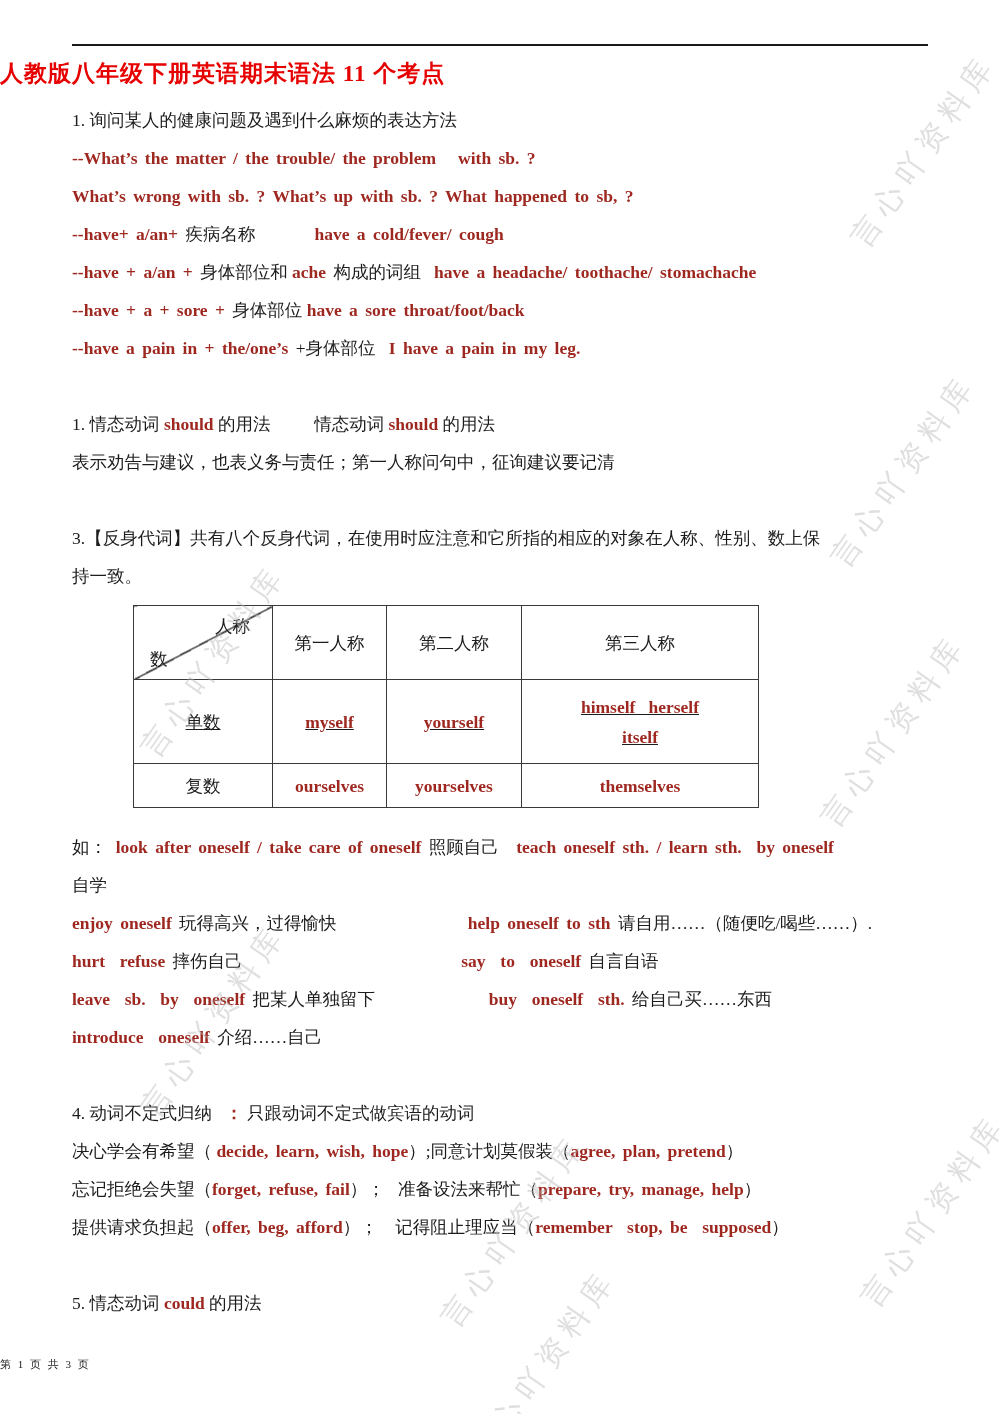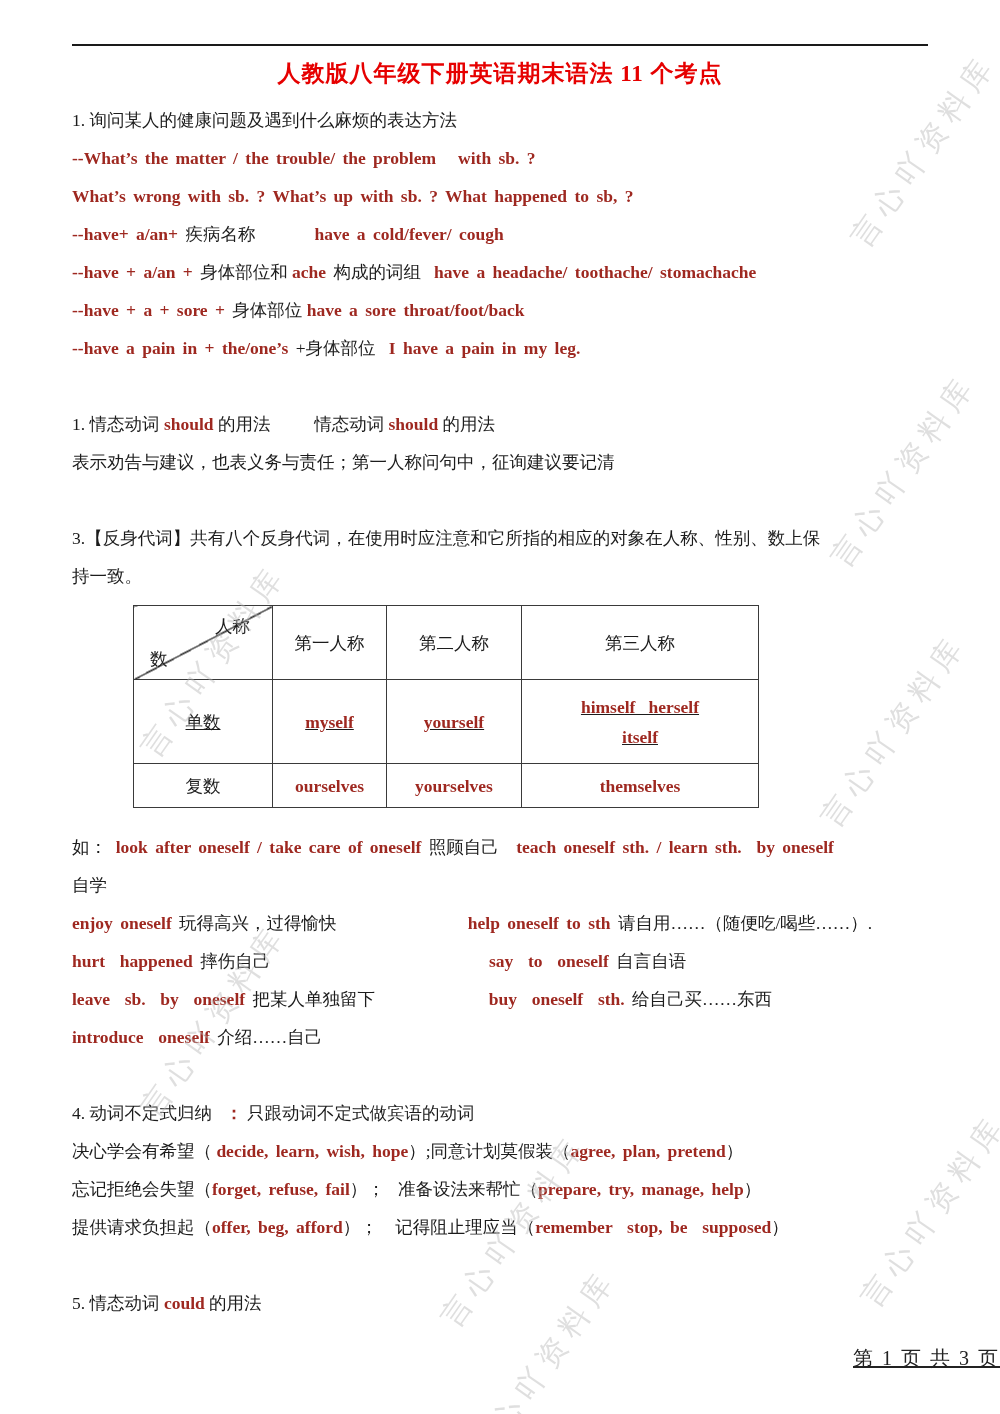--- a/index.html
+++ b/index.html
@@ -8,21 +8,21 @@
     width:1000px;height:1414px;
     background:#fff;
     font-family:"Liberation Serif","DejaVu Serif",serif;
     color:#1c1c1c;
     overflow:hidden;
   }
   .toprule{
     position:absolute;left:72px;right:72px;top:44px;height:2px;background:#1a1a1a;
   }
   .title{
-    margin:0;padding-top:58px;text-align:center;
+    margin:0;padding-top:58px;text-align:left;
     font-size:23px;font-weight:bold;
     color:var(--title-color,#e60000);
     letter-spacing:1px;
   }
   .doc{
     padding:12px 72px 0 72px;
     font-size:17.5px;
   }
   .line{
     line-height:38px;
@@ -66,23 +66,22 @@
   .corner .ctop{position:absolute;top:8px;right:22px;}
   .corner .cbot{position:absolute;bottom:8px;left:16px;}
   .en-cell{
     color:var(--en-color,#9e2820);
     font-weight:bold;
     white-space:pre-wrap;
     line-height:30px;
   }
   .footer{
     position:absolute;left:0;right:0;bottom:42px;
-    text-align:right;font-size:20px;color:#222;
+    text-align:left;font-size:11px;color:#222;
     letter-spacing:2px;
-    text-decoration:underline;
   }
   .wm{
     position:absolute;
     color:rgba(185,185,185,0.45);
     font-size:30px;
     letter-spacing:8px;
     transform:rotate(-55deg);
     transform-origin:center;
     white-space:nowrap;
     pointer-events:none;
@@ -139,21 +138,21 @@
             <td class="c0">复数</td>
             <td class="en-cell c1">ourselves</td>
             <td class="en-cell c2">yourselves</td>
             <td class="en-cell c3">themselves</td>
           </tr>
         </tbody>
       </table>
       <div class="line"><span class="normal">如：  </span><span class="en">look after oneself / take care of oneself </span><span class="normal">照顾自己    </span><span class="en">teach oneself sth. / learn sth.  by oneself</span></div>
       <div class="line"><span class="normal">自学</span></div>
       <div class="line"><span class="en">enjoy oneself </span><span class="normal">玩得高兴，过得愉快                              </span><span class="en">help oneself to sth </span><span class="normal">请自用……（随便吃/喝些……）.</span></div>
-      <div class="line"><span class="en">hurt  happened </span><span class="normal">摔伤自己                                                  </span><span class="en">say  to  oneself </span><span class="normal">自言自语</span></div>
+      <div class="line"><span class="en">hurt  refuse </span><span class="normal">摔伤自己                                                  </span><span class="en">say  to  oneself </span><span class="normal">自言自语</span></div>
       <div class="line"><span class="en">leave  sb.  by  oneself </span><span class="normal">把某人单独留下                          </span><span class="en">buy  oneself  sth. </span><span class="normal">给自己买……东西</span></div>
       <div class="line"><span class="en">introduce  oneself </span><span class="normal">介绍……自己</span></div>
       <div class="gap"></div>
       <div class="line"><span class="normal">4. 动词不定式归纳   </span><span class="en">：</span><span class="normal"> 只跟动词不定式做宾语的动词</span></div>
       <div class="line"><span class="normal">决心学会有希望（ </span><span class="en">decide, learn, wish, hope</span><span class="normal">）;同意计划莫假装（</span><span class="en">agree, plan, pretend</span><span class="normal">）</span></div>
       <div class="line"><span class="normal">忘记拒绝会失望（</span><span class="en">forget, refuse, fail</span><span class="normal">）；   准备设法来帮忙（</span><span class="en">prepare, try, manage, help</span><span class="normal">）</span></div>
       <div class="line"><span class="normal">提供请求负担起（</span><span class="en">offer, beg, afford</span><span class="normal">）；    记得阻止理应当（</span><span class="en">remember  stop, be  supposed</span><span class="normal">）</span></div>
       <div class="gap"></div>
       <div class="line"><span class="normal">5. 情态动词 </span><span class="en">could</span><span class="normal"> 的用法</span></div>
     </div>

